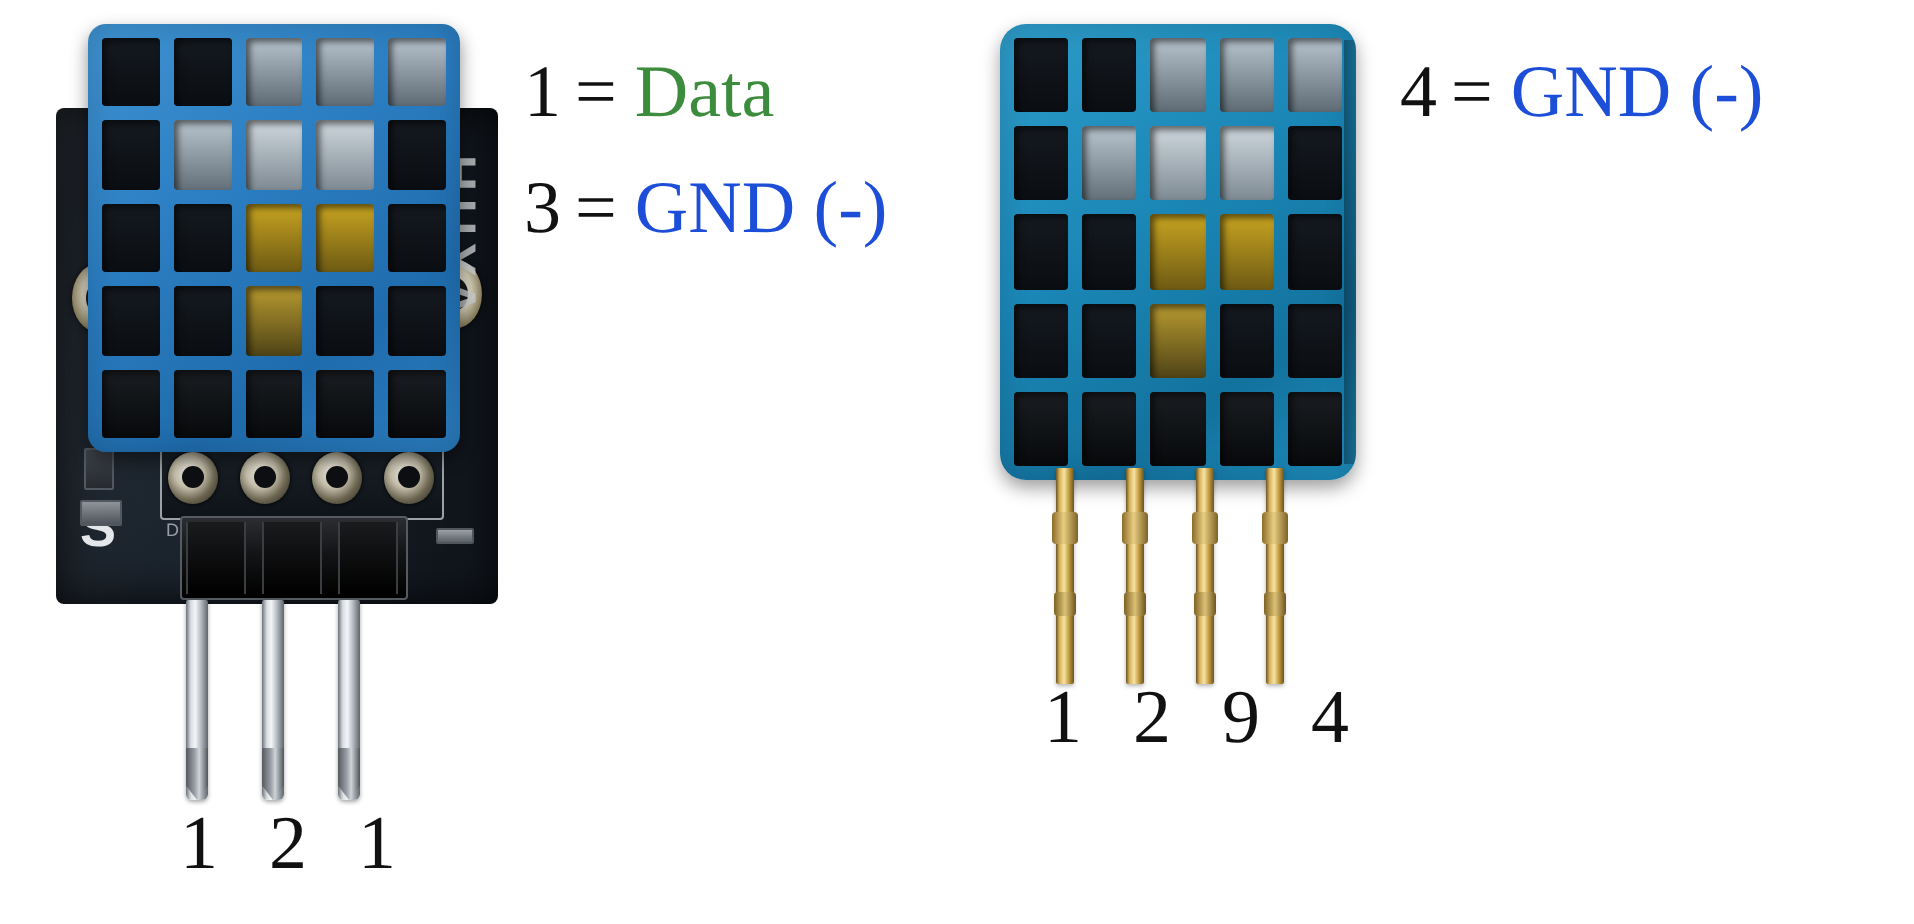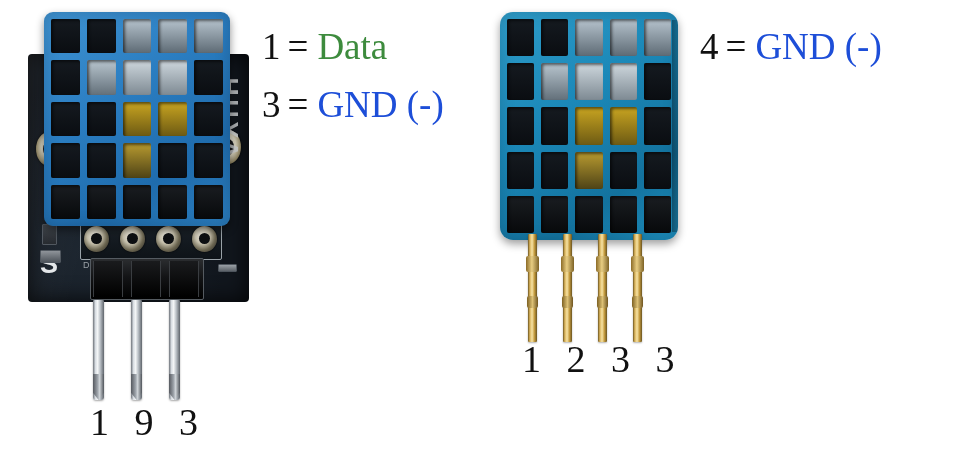--- a/index.html
+++ b/index.html
@@ -289,21 +289,21 @@
           <div class="hole" style="background: linear-gradient(rgb(26, 29, 33), rgb(7, 9, 11));"></div>
           <div class="hole" style="background: linear-gradient(rgb(26, 29, 33), rgb(7, 9, 11));"></div>
           <div class="hole" style="background: linear-gradient(rgb(26, 29, 33), rgb(7, 9, 11));"></div>
         </div>
     </div>
 
     <div class="pin-silver" style="left:75px;  top:288px;"></div>
     <div class="pin-silver" style="left:113px; top:288px;"></div>
     <div class="pin-silver" style="left:151px; top:288px;"></div>
 
-    <div class="pin-caption" style="left:72px; top:388px;">1 9 3</div>
+    <div class="pin-caption" style="left:72px; top:388px;">1 2 1</div>
   </div>
 
   <div class="legend" id="legend-left" style="left:262px; top:18px;">
       <div class="legend-row"><span class="legend-num">1</span><span class="legend-eq">=</span><span class="legend-val val-data">Data</span></div>
       <div class="legend-row"><span class="legend-num">3</span><span class="legend-eq">=</span><span class="legend-val val-gnd">GND (-)</span></div>
     </div>
 
   <div id="right-module">
 
     <div class="sensor sensor-right">
@@ -334,20 +334,20 @@
           <div class="hole" style="background: linear-gradient(rgb(26, 29, 33), rgb(7, 9, 11));"></div>
           <div class="hole" style="background: linear-gradient(rgb(26, 29, 33), rgb(7, 9, 11));"></div>
         </div>
     </div>
 
     <div class="pin-gold" style="left:36px;  top:222px;"></div>
     <div class="pin-gold" style="left:71px;  top:222px;"></div>
     <div class="pin-gold" style="left:106px; top:222px;"></div>
     <div class="pin-gold" style="left:141px; top:222px;"></div>
 
-    <div class="pin-caption" style="left:30px; top:325px;">1 2 3 3</div>
+    <div class="pin-caption" style="left:30px; top:325px;">1 2 9 4</div>
   </div>
 
   <div class="legend" id="legend-right" style="left:700px; top:18px;">
       <div class="legend-row"><span class="legend-num">4</span><span class="legend-eq">=</span><span class="legend-val val-gnd">GND (-)</span></div>
     </div>
 
 </div>
 
 </body></html>

